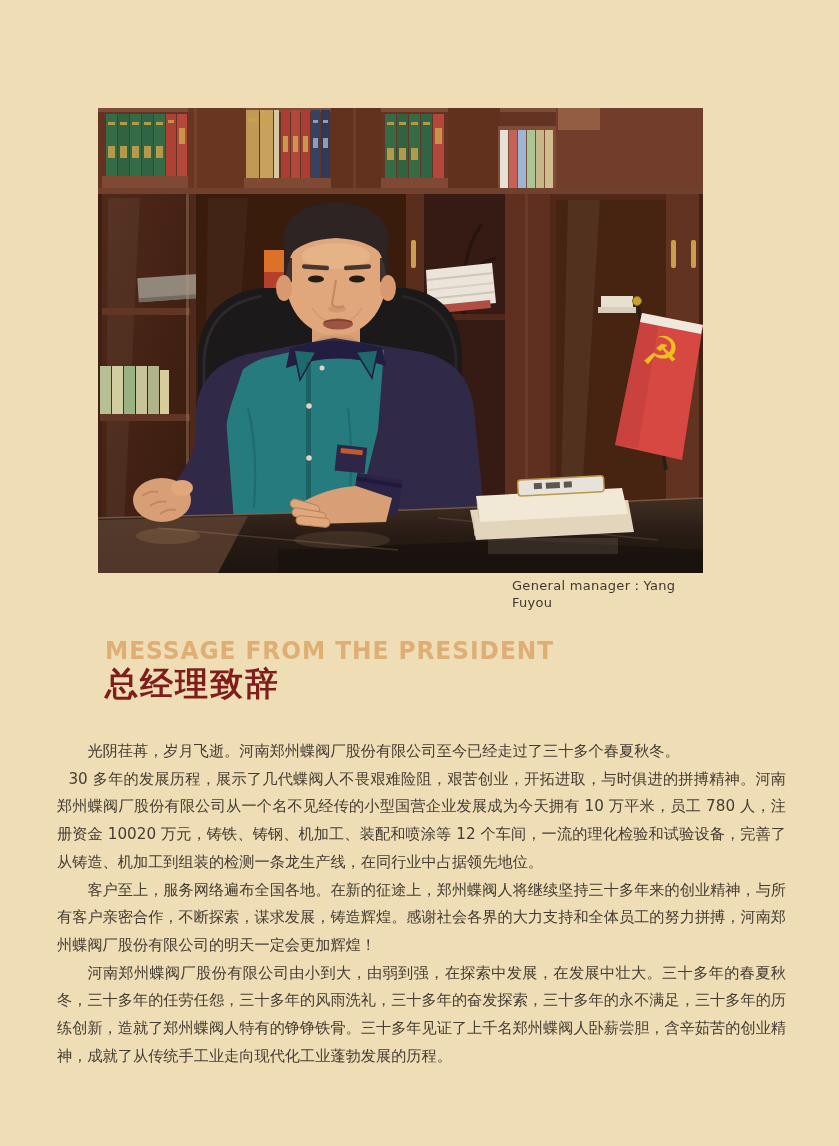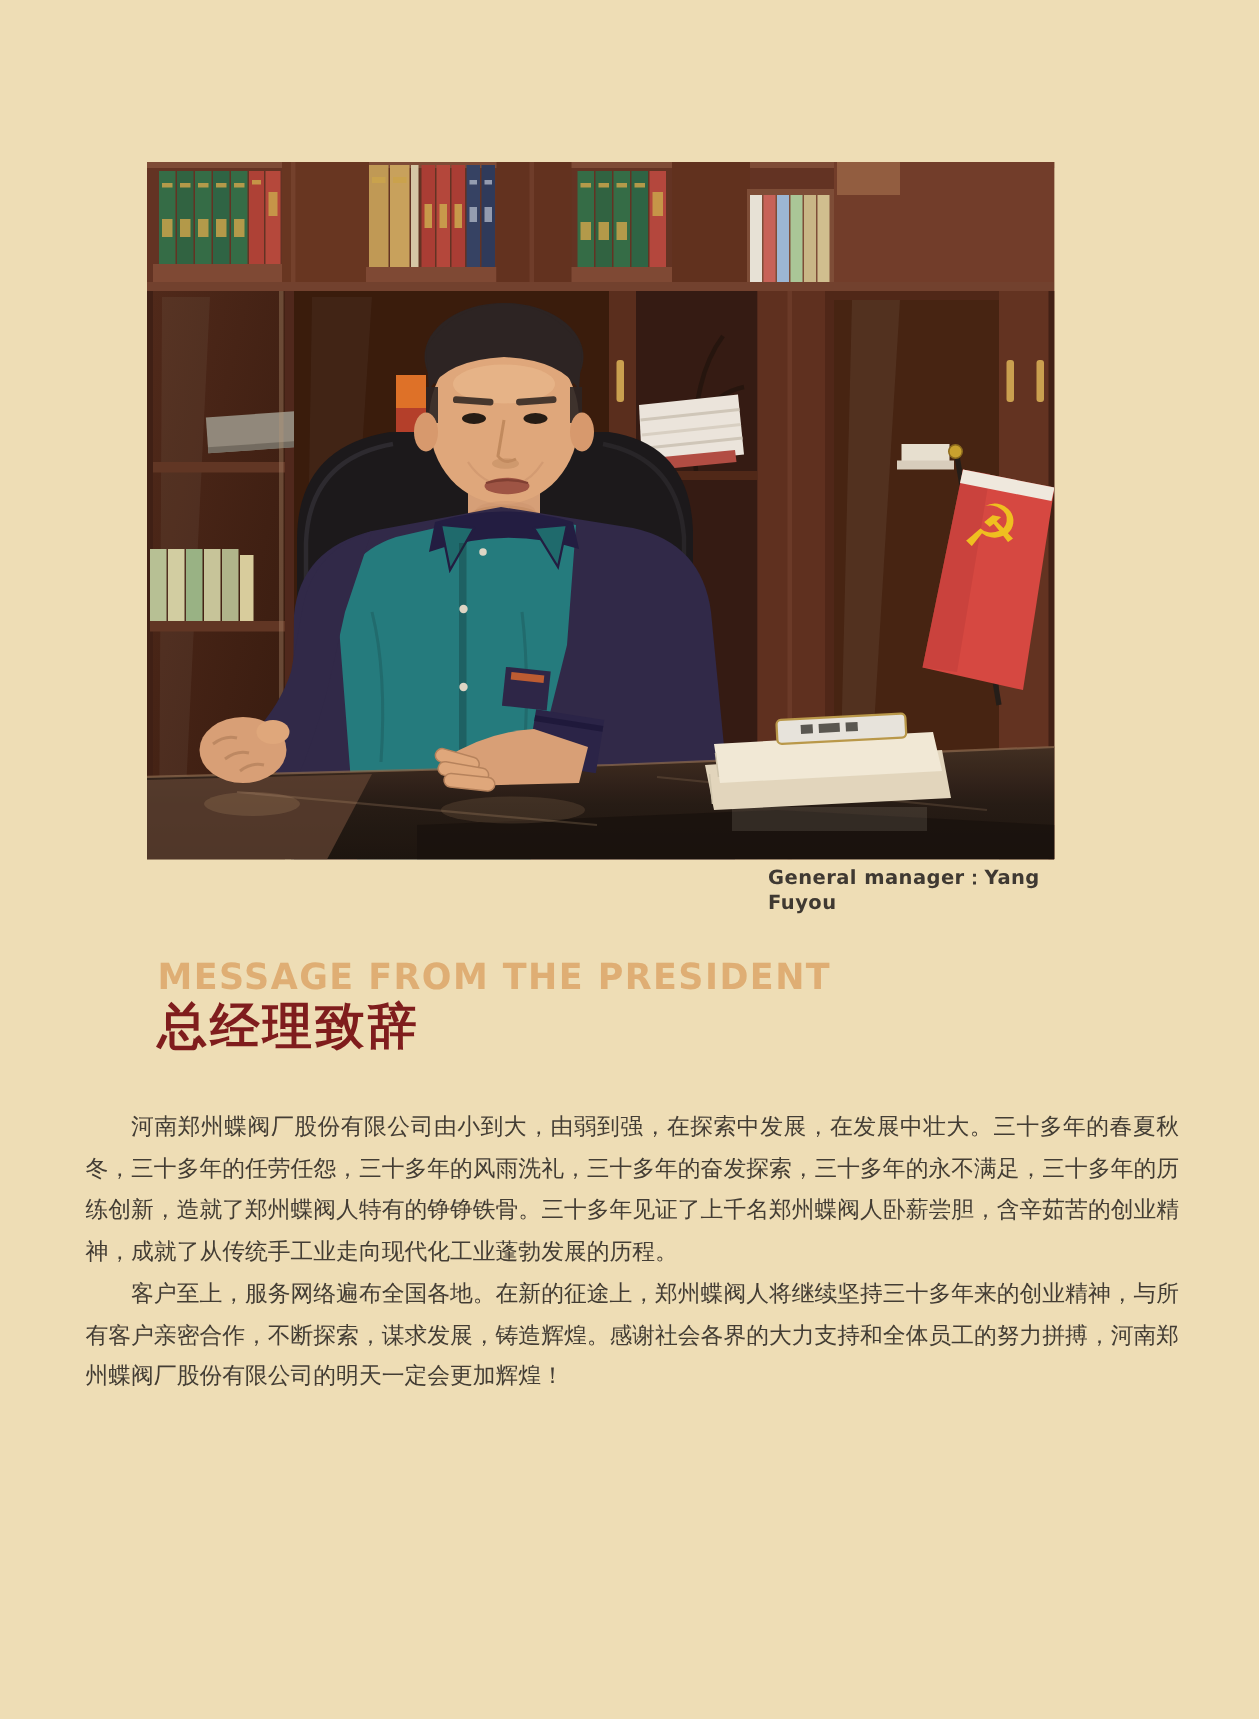--- a/index.html
+++ b/index.html
@@ -20,21 +20,21 @@
 
   .caption{
     position:absolute;left:512px;top:576px;width:200px;
     color:#443e36;
   }
   .cap-cn{
     font-size:16.5px;font-weight:bold;letter-spacing:2px;line-height:21px;
     color:#3f3932;
   }
   .cap-en{
-    font-size:13px;font-weight:bold;letter-spacing:0.3px;line-height:17px;
+    font-size:13px;font-weight:normal;letter-spacing:0.3px;line-height:17px;
     margin-top:1px;color:#3f3932;
   }
 
   .heading{position:absolute;left:57px;top:639px;margin-left:48px;}
   .h-en{
     font-size:24px;font-weight:bold;letter-spacing:1px;line-height:24px;
     color:#dfae74;
     transform:scaleX(0.97);transform-origin:left center;
     white-space:nowrap;
   }
@@ -344,17 +344,19 @@
   <div class="caption">
     <div class="cap-en">General manager：Yang Fuyou</div>
   </div>
 
   <div class="heading">
     <div class="h-en">MESSAGE FROM THE PRESIDENT</div>
     <div class="h-cn">总经理致辞</div>
   </div>
 
   <div class="body-text">
+    <p>光阴荏苒，岁月飞逝。河南郑州蝶阀厂股份有限公司至今已经走过了三十多个春夏秋冬。</p>
+    <p class="p-num">30 多年的发展历程，展示了几代蝶阀人不畏艰难险阻，艰苦创业，开拓进取，与时俱进的拼搏精神。河南郑州蝶阀厂股份有限公司从一个名不见经传的小型国营企业发展成为今天拥有 10 万平米，员工 780 人，注册资金 10020 万元，铸铁、铸钢、机加工、装配和喷涂等 12 个车间，一流的理化检验和试验设备，完善了从铸造、机加工到组装的检测一条龙生产线，在同行业中占据领先地位。</p>
+    <p>客户至上，服务网络遍布全国各地。在新的征途上，郑州蝶阀人将继续坚持三十多年来的创业精神，与所有客户亲密合作，不断探索，谋求发展，铸造辉煌。感谢社会各界的大力支持和全体员工的努力拼搏，河南郑州蝶阀厂股份有限公司的明天一定会更加辉煌！</p>
     <p>河南郑州蝶阀厂股份有限公司由小到大，由弱到强，在探索中发展，在发展中壮大。三十多年的春夏秋冬，三十多年的任劳任怨，三十多年的风雨洗礼，三十多年的奋发探索，三十多年的永不满足，三十多年的历练创新，造就了郑州蝶阀人特有的铮铮铁骨。三十多年见证了上千名郑州蝶阀人卧薪尝胆，含辛茹苦的创业精神，成就了从传统手工业走向现代化工业蓬勃发展的历程。</p>
-    <p>客户至上，服务网络遍布全国各地。在新的征途上，郑州蝶阀人将继续坚持三十多年来的创业精神，与所有客户亲密合作，不断探索，谋求发展，铸造辉煌。感谢社会各界的大力支持和全体员工的努力拼搏，河南郑州蝶阀厂股份有限公司的明天一定会更加辉煌！</p>
   </div>
 
 </div>
 
 </body></html>

